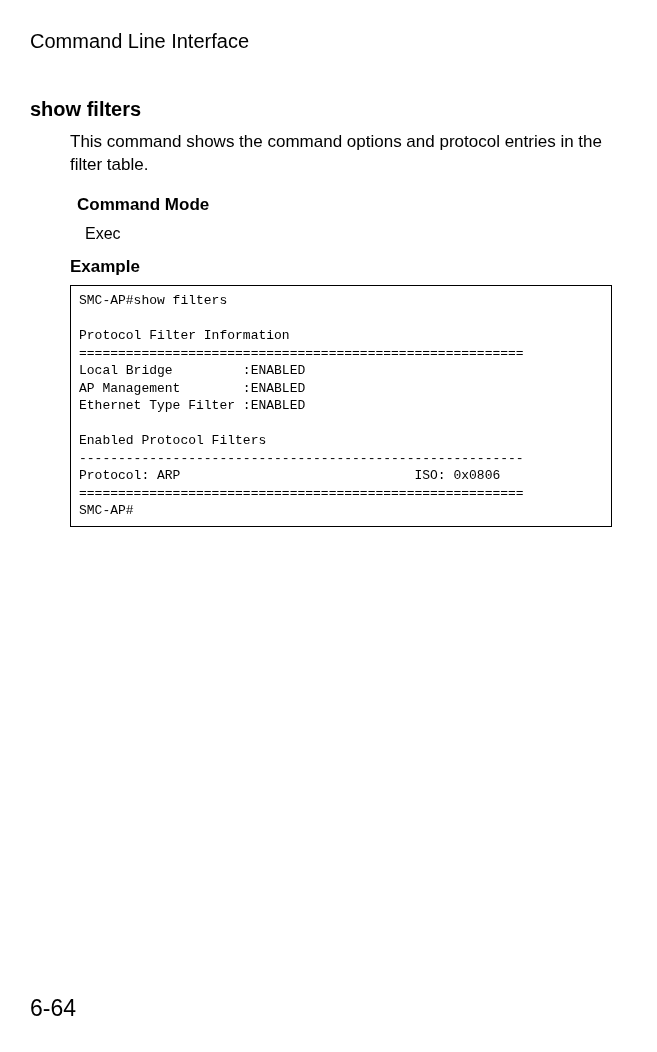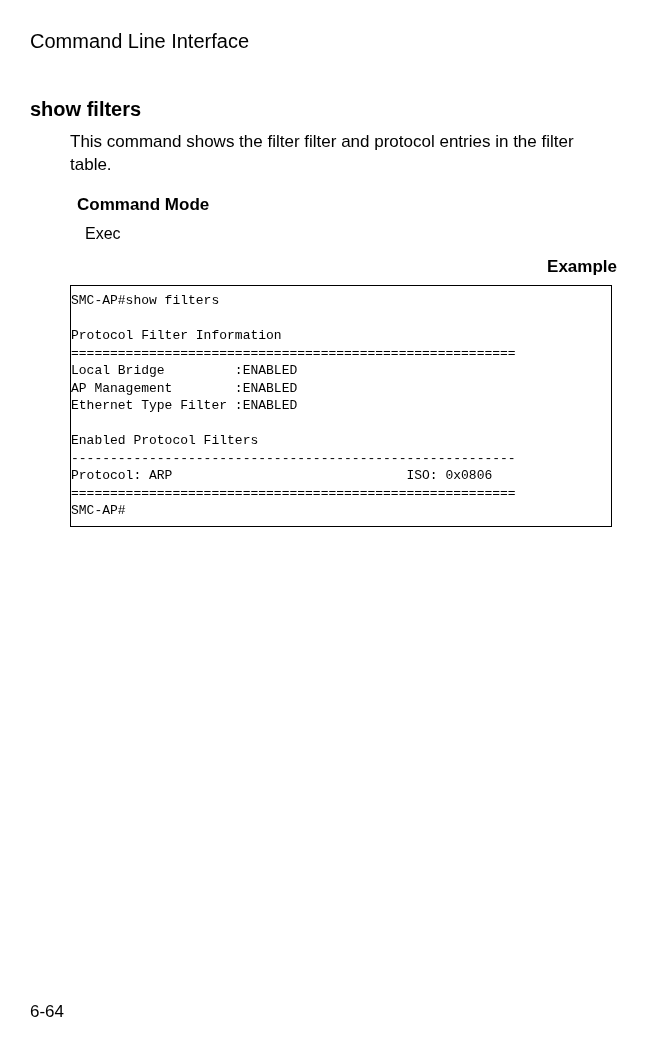--- a/index.html
+++ b/index.html
@@ -42,49 +42,48 @@
     .mode-text {
       font-size: 16px;
       margin-left: 55px;
       margin-bottom: 14px;
     }
     .example-heading {
       font-size: 17px;
       font-weight: bold;
       margin-left: 40px;
       margin-bottom: 8px;
-      text-align: right;
     }
     .code-box {
       border: 1px solid #000;
       margin-left: 40px;
       margin-right: 5px;
-      padding: 6px 0;
+      padding: 6px 8px;
       font-family: "Courier New", Courier, monospace;
       font-size: 13px;
       line-height: 1.35;
       white-space: pre;
       overflow: hidden;
     }
     .page-number {
       position: absolute;
       bottom: 30px;
       left: 30px;
-      font-size: 17px;
+      font-size: 23px;
       margin-top: 18px;
     }
   </style>
 </head>
 <body>
 
 <div class="page-header">Command Line Interface</div>
 
 <div class="section-title">show filters</div>
 
-<div class="description">This command shows the filter filter and protocol entries in the filter table.</div>
+<div class="description">This command shows the command options and protocol entries in the filter table.</div>
 
 <div class="subheading">Command Mode</div>
 
 <div class="mode-text">Exec</div>
 
 <div class="example-heading">Example</div>
 
 <div class="code-box">SMC-AP#show filters
 
 Protocol Filter Information

